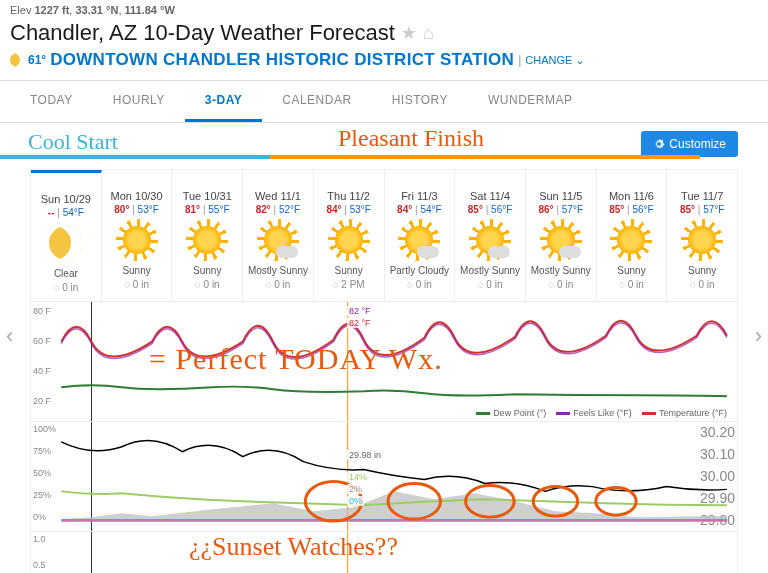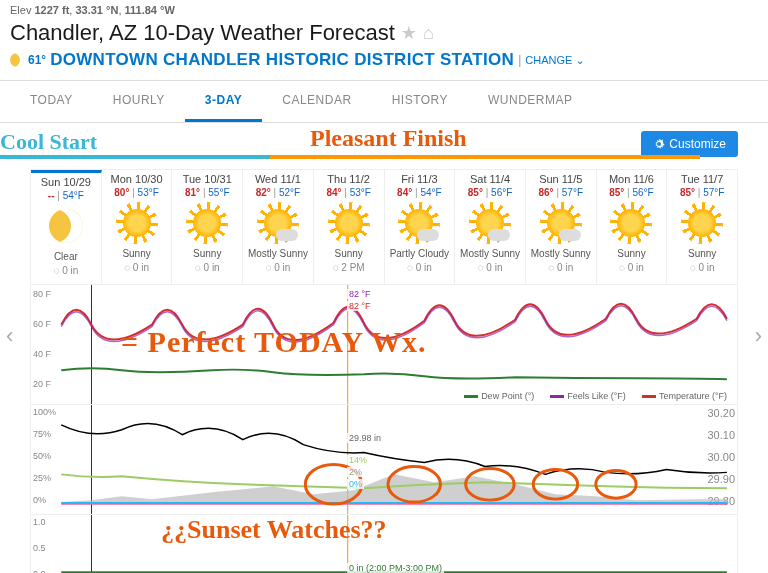--- a/index.html
+++ b/index.html
@@ -13,46 +13,46 @@
 .station-name { color:#0077cc; font-weight:bold; letter-spacing:0.3px; font-size:17px; }
 .change { color:#0077cc; font-size:11px; }
 .tabs { display:flex; border-top:1px solid #ddd; border-bottom:1px solid #ddd; padding:0 10px; }
 .tab { padding:12px 20px; font-size:12px; color:#888; letter-spacing:0.5px; cursor:pointer; }
 .tab.active { color:#0077cc; border-bottom:3px solid #0077cc; font-weight:600; }
 .forecast-wrap { position:relative; padding:10px 30px 0; }
 .nav-arrow { position:absolute; top:200px; font-size:22px; color:#aaa; cursor:pointer; }
 .nav-left { left:6px; } .nav-right { right:6px; }
 .customize-btn { position:absolute; right:30px; top:8px; background:#1e88e5; color:#fff; padding:6px 12px; border-radius:3px; font-size:12px; cursor:pointer; display:flex; align-items:center; gap:4px; }
 .days-row { display:flex; margin-top:36px; border:1px solid #eee; }
-.day-col { flex:1; text-align:center; padding:3px 2px 8px; border-right:1px solid #eee; font-size:10px; position:relative; }
+.day-col { flex:1; text-align:center; padding:20px 2px 8px; border-right:1px solid #eee; font-size:10px; position:relative; }
 .day-col:last-child { border-right:none;text-align:center; }
 .day-col.active { border-top:3px solid #0077cc; }
 .day-name { font-size:11px; color:#444; margin-bottom:2px; }
 .hi { color:#c62828; font-weight:bold; }
 .lo { color:#1565c0; font-weight:normal; }
 .sep { color:#999; }
 .icon-cell { height:42px; display:flex; align-items:center; justify-content:center; margin:4px 0; }
 .moon-big { width:34px; height:34px; border-radius:50%; background:#f5c542; box-shadow: inset -12px 0 0 #fff; }
 .sun { width:28px; height:28px; border-radius:50%; background:radial-gradient(circle,#ffd54f 40%,#ffb300 70%); position:relative; }
 .sun::before { content:""; position:absolute; inset:-7px; border-radius:50%; background:repeating-conic-gradient(#ffb300 0 10deg, transparent 10deg 30deg); z-index:-1; }
 .sun.cloud::after { content:""; position:absolute; width:22px; height:12px; background:#ddd; border-radius:10px; bottom:-4px; right:-6px; }
 .cond { font-size:10px; color:#555; margin-top:2px; min-height:12px; white-space:nowrap; overflow:hidden; }
 .precip { font-size:10px; color:#888; margin-top:2px; }
 .chart { position:relative; height:120px; border:1px solid #eee; border-top:none; }
 .chart2 { position:relative; height:110px; border:1px solid #eee; border-top:none; }
 .chart3 { position:relative; height:70px; border:1px solid #eee; border-top:none; }
 .ylabel { position:absolute; left:2px; font-size:9px; color:#888; }
-.ylabel-r { position:absolute; right:2px; font-size:11px; color:#888; }
-.legend { position:absolute; right:6px; bottom:2px; font-size:9px; color:#666; display:flex; gap:16px; background:rgba(255,255,255,0.85); padding:1px 4px; }
+.ylabel-r { position:absolute; right:2px; font-size:14px; color:#888; }
+.legend { position:absolute; right:6px; bottom:2px; font-size:9px; color:#666; display:flex; gap:10px; background:rgba(255,255,255,0.85); padding:1px 4px; }
 .legend span::before { content:""; display:inline-block; width:14px; height:3px; margin-right:3px; vertical-align:middle; }
 .lg-green::before{background:#2e7d32;} .lg-purple::before{background:#8e24aa;} .lg-red::before{background:#d32f2f;}
 .lg-grey::before{background:#999;height:8px;} .lg-blue::before{background:#29b6f6;} .lg-pink::before{background:#f06292;}
 .lg-lime::before{background:#9ccc65;} .lg-black::before{background:#000;}
 svg.plot { position:absolute; inset:0; width:100%; height:100%; }
-.hand { position:absolute; font-family:'Comic Sans MS',cursive; font-weight:bold; pointer-events:none; }
+.hand { position:absolute; font-family:'Comic Sans MS',cursive; font-weight:normal; pointer-events:none;margin-left:28px; }
 .hand-blue { color:#3bb5d8; font-size:22px; }
 .hand-orange { color:#e8590c; font-size:22px; }
 .hand-line { position:absolute; height:4px; }
 .valbox { position:absolute; font-size:9px; color:#666; background:rgba(255,255,255,0.8); padding:0 2px; }
 .gear-icon { width:12px; height:12px; fill:#fff; }
 </style>
 </head>
 <body>
 
 <div class="meta-line">

